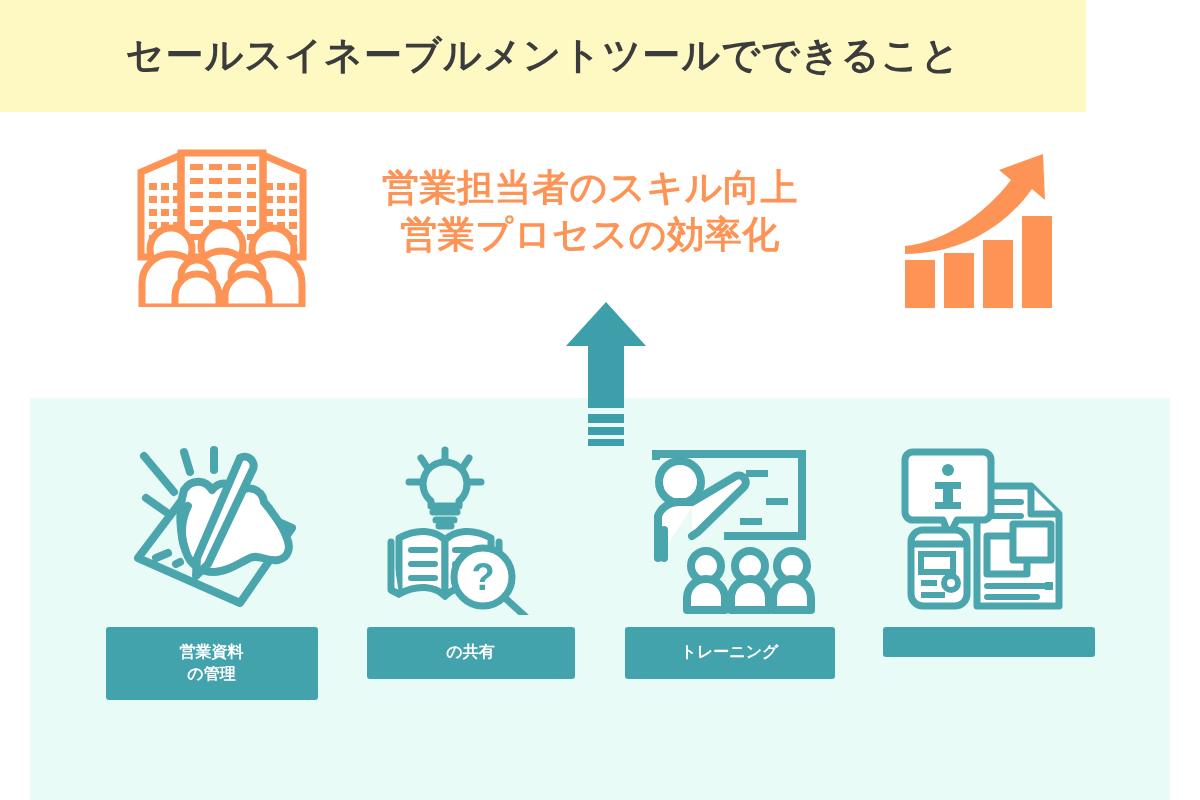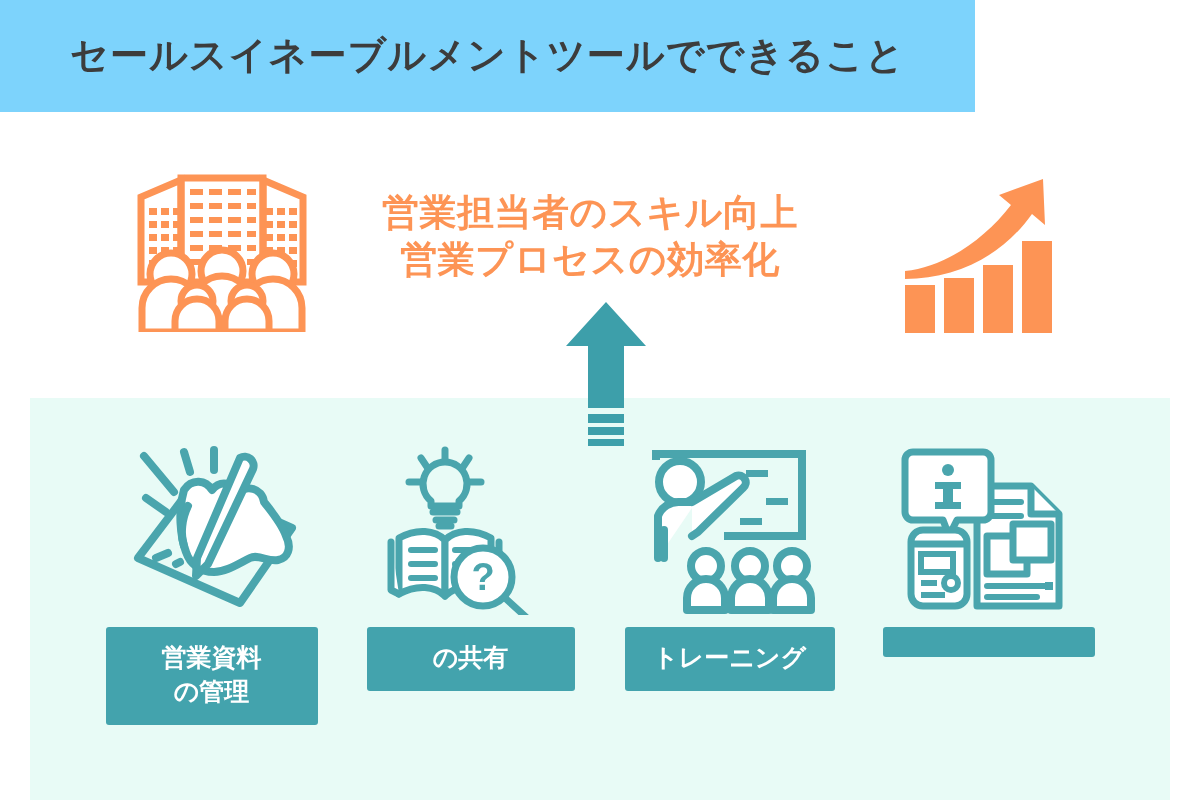--- a/index.html
+++ b/index.html
@@ -16,23 +16,23 @@
     position: relative;
     width: 1200px;
     height: 800px;
     background: #ffffff;
   }
 
   
   .header-band {
     position: absolute;
     left: 0; top: 0;
-    width: 975px;
+    width: 1086px;
     height: 112px;
-    background: #7dd3fc;
+    background: #fef9c3;
     display: flex;
     align-items: center;
     justify-content: center;
   }
   .header-title {
     font-size: 38px;
     font-weight: bold;
     color: #3c3c3c;
     letter-spacing: 1px;
     line-height: 1.1;
@@ -45,21 +45,21 @@
     left: 30px;
     top: 398px;
     width: 1140px;
     height: 402px;
     background: #e8fbf6;
   }
 
   
   .top-row {
     position: absolute;
-    left: 0; top: 129px;
+    left: 0; top: 104px;
     width: 1184px;
     height: 286px;
   }
 
   .icon-buildings {
     position: absolute;
     left: 133px;
     top: 35px;
     width: 178px;
     height: 168px;
@@ -120,21 +120,21 @@
     height: 175px;
     display: flex;
     align-items: center;
     justify-content: center;
   }
 
   .card-label {
     margin-top: 12px;
     background: #43a3ad;
     color: #ffffff;
-    font-size: 25px;
+    font-size: 16px;
     font-weight: bold;
     line-height: 1.35;
     text-align: center;
     padding: 14px 10px 16px;
     border-radius: 3px;
     min-width: 190px;
     white-space: nowrap;
   }
   .card-label .lbl-line { display: block; }
 

